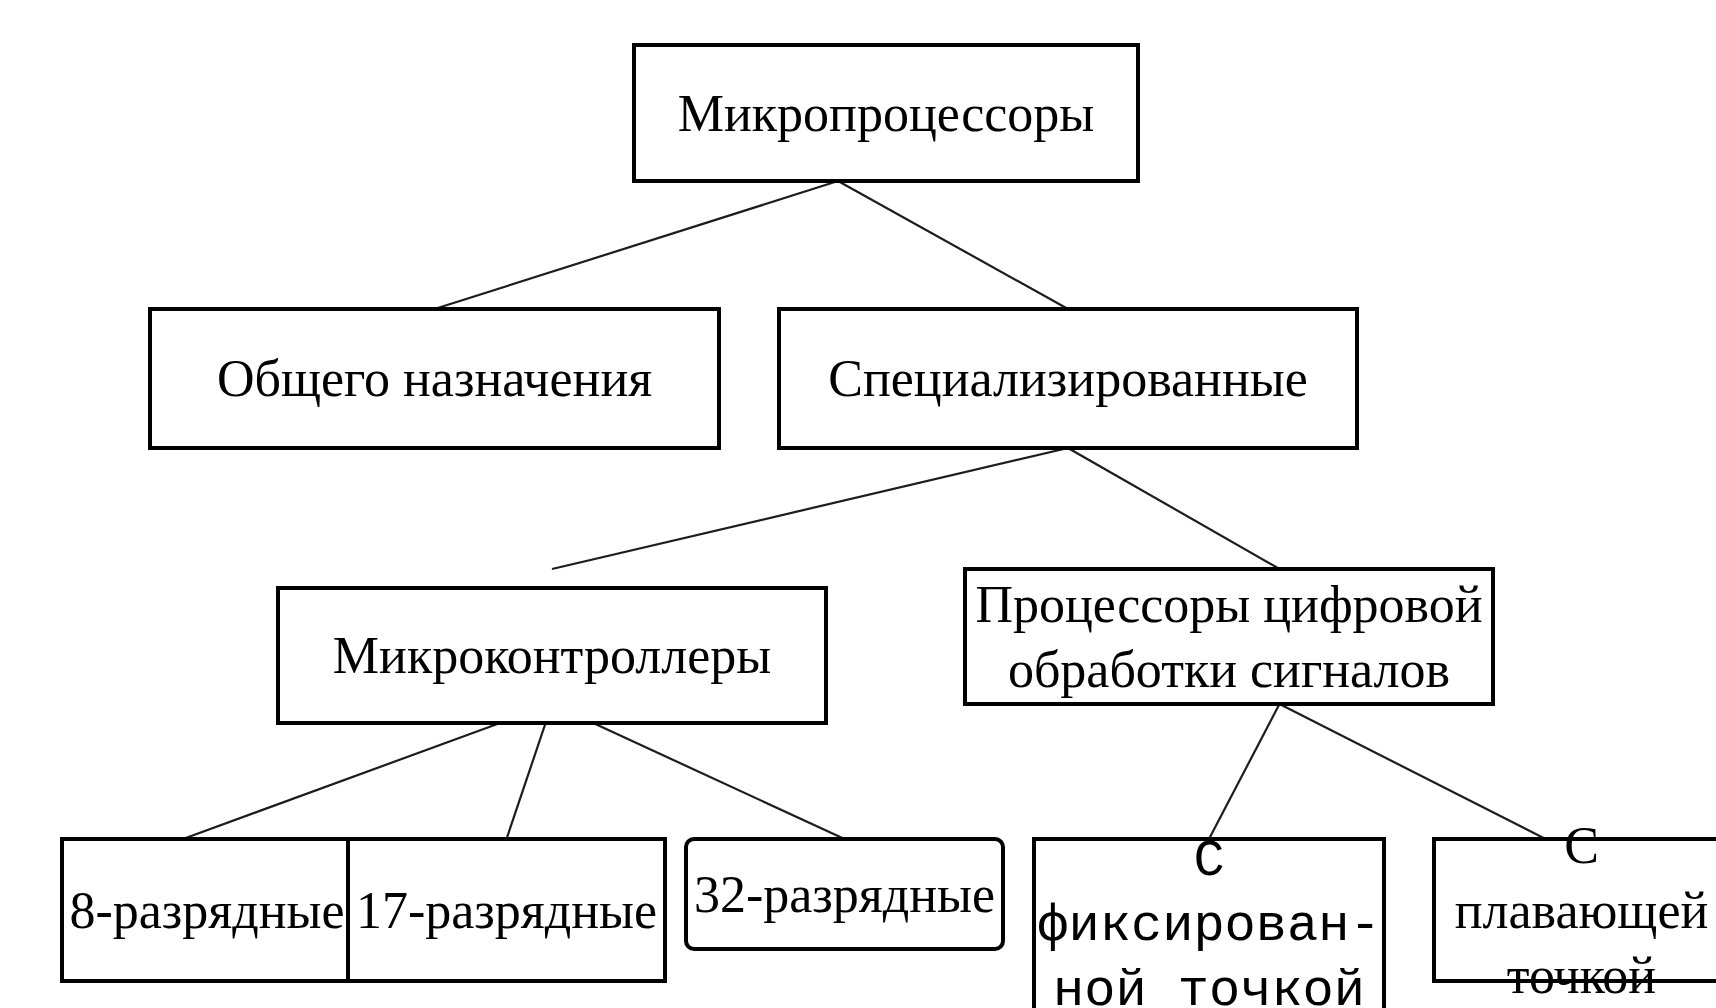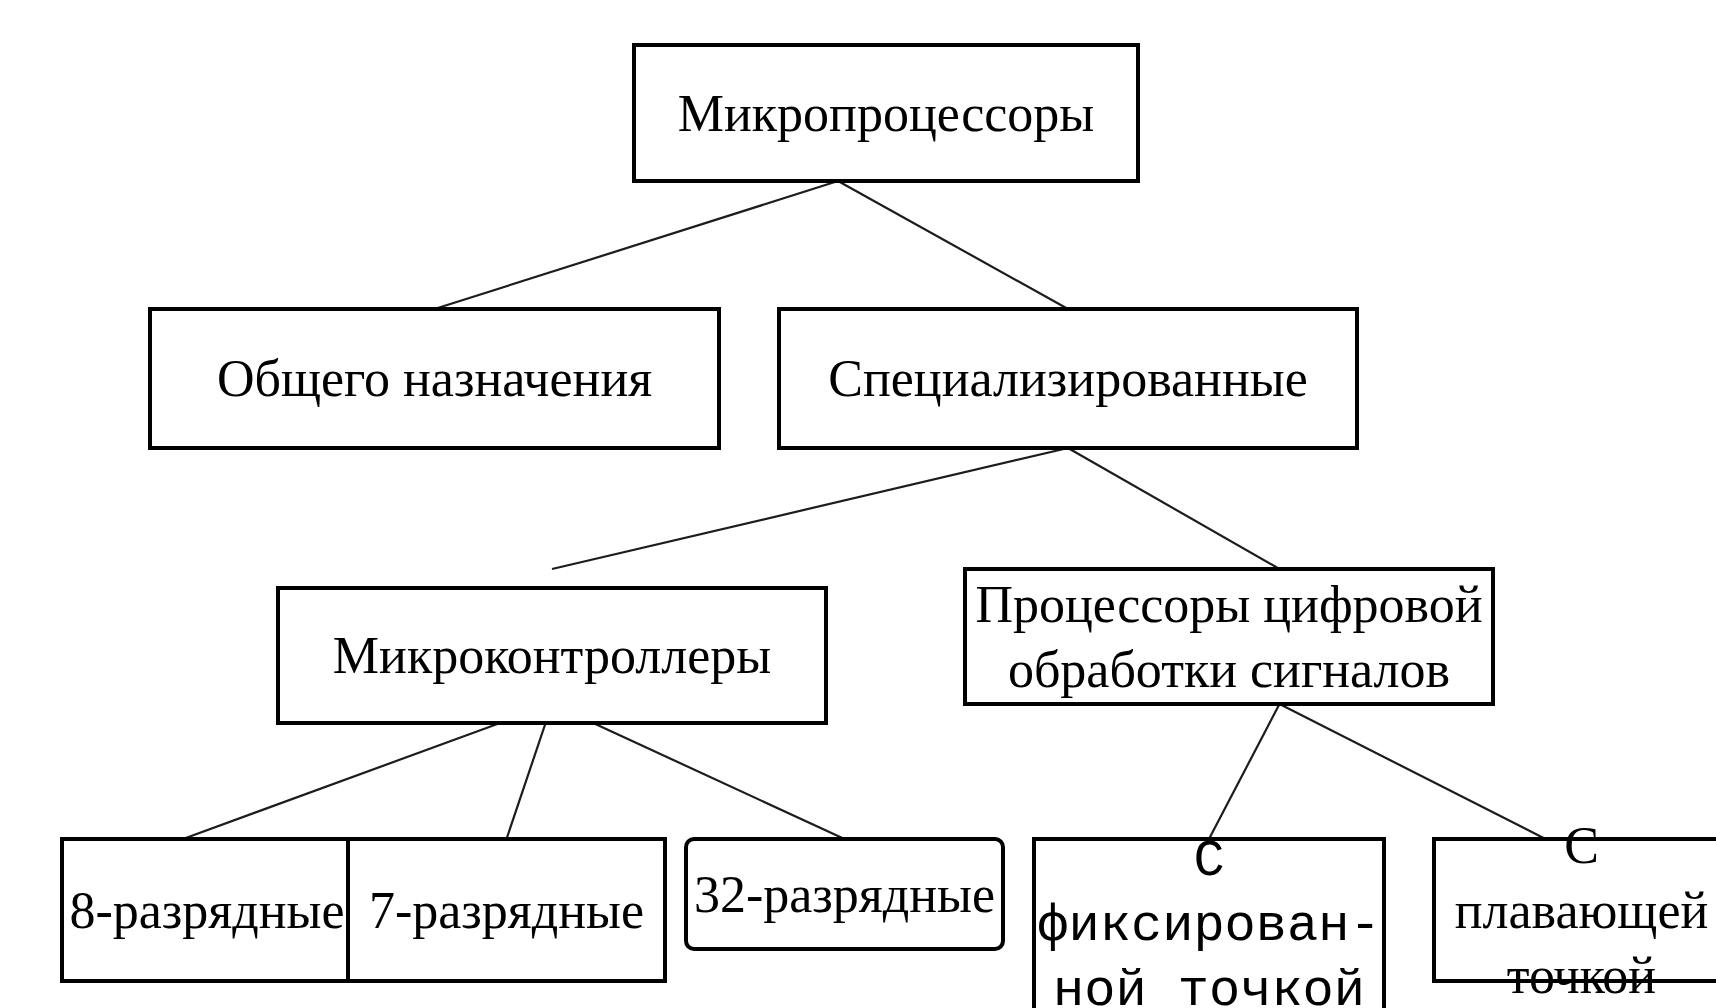--- a/index.html
+++ b/index.html
@@ -73,21 +73,21 @@
   <div class="node" style="left:963px; top:567px; width:532px; height:139px;">
     <span>Процессоры цифровой
 обработки сигналов</span>
   </div>
 
   <div class="node" style="left:36px; top:837px; width:294px; height:146px;margin-left:24px;">
     <span>8-разрядные</span>
   </div>
 
   <div class="node" style="left:346px; top:837px; width:321px; height:146px;">
-    <span>7-разрядные</span>
+    <span>17-разрядные</span>
   </div>
 
   <div class="node" style="left:684px; top:837px; width:321px; height:114px;border-radius:10px;">
     <span>32-разрядные</span>
   </div>
 
   <div class="node" style="left:1032px; top:837px; width:354px; height:178px;font-family:Liberation Mono, monospace;">
     <span>С фиксирован-
 ной точкой</span>
   </div>

